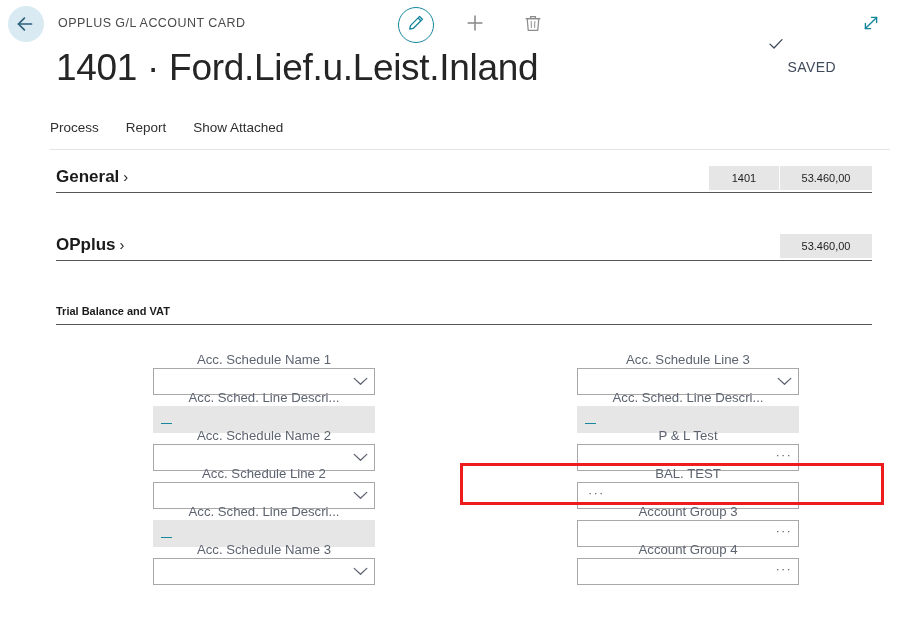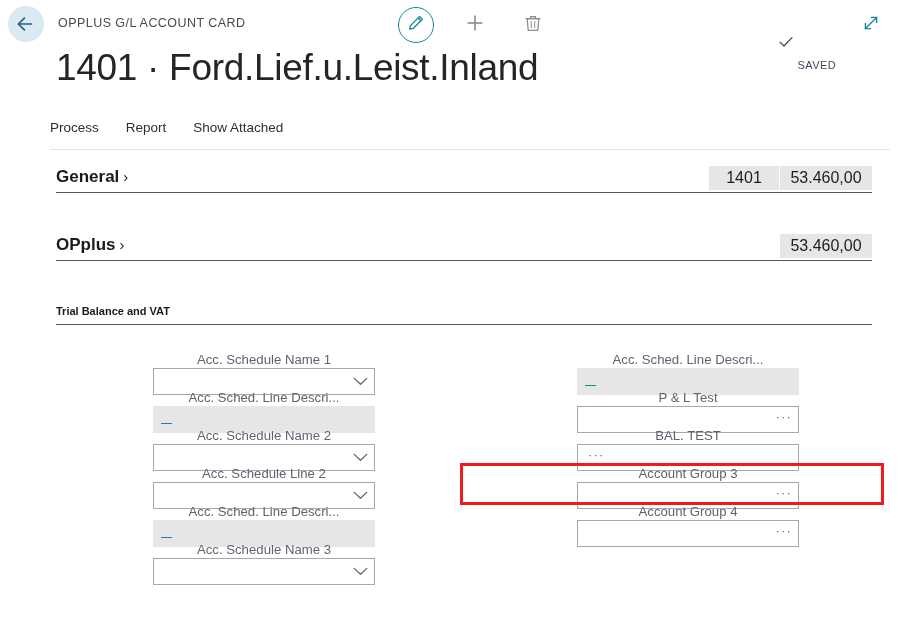--- a/index.html
+++ b/index.html
@@ -74,21 +74,21 @@
   .saved-area {
     position: absolute;
     right: 62px;
     top: 15px;
     display: flex;
     align-items: center;
     gap: 5px;
     cursor: default;
   }
   .saved-text {
-    font-size: 11px;
+    font-size: 14px;
     letter-spacing: 0.4px;
     color: #3f4a5a;
     margin-top: 44px;
   }
   .expand-btn {
     position: absolute;
     right: 14px;
     top: 12px;
     width: 26px;
     height: 26px;
@@ -159,21 +159,21 @@
     right: 0;
     bottom: 2px;
     display: flex;
     height: 24px;
   }
   .summary-cell {
     background: #e6e6e6;
     display: flex;
     align-items: center;
     justify-content: center;
-    font-size: 16px;
+    font-size: 11px;
     color: #1e1e1e;
     padding: 11px 9px;
     border-right: 1px solid #ffffff;
     white-space: nowrap;
   }
   .summary-cell:last-child { border-right: none; }
 
   
   .fasttab {
     position: absolute;
@@ -478,20 +478,34 @@
               </svg>
           </span>
         </span>
       </span>
     </div>
 
   </div>
 
   <div class="form-col col-right">
 
+    <div class="form-row">
+      <span class="field-label">Acc. Schedule Line 3</span>
+      <span class="leader"></span>
+      <span class="field-ctrl">
+        <span class="ctrl-box">
+          <span class="ctrl-value"></span>
+          <span class="chev-down">
+            <svg width="15" height="9" viewBox="0 0 15 9">
+                <path d="M1.2 1.4 L7.5 7.3 L13.8 1.4" fill="none" stroke="#5d6470" stroke-width="1.3" stroke-linecap="round" stroke-linejoin="round"></path>
+              </svg>
+          </span>
+        </span>
+      </span>
+    </div>
 
     <div class="form-row">
       <span class="field-label">Acc. Sched. Line Descri...</span>
       <span class="leader"></span>
       <span class="field-ctrl">
         <span class="ctrl-box readonly">
           <span class="ro-dash"></span>
           <span class="ctrl-value"></span>
         </span>
       </span>

